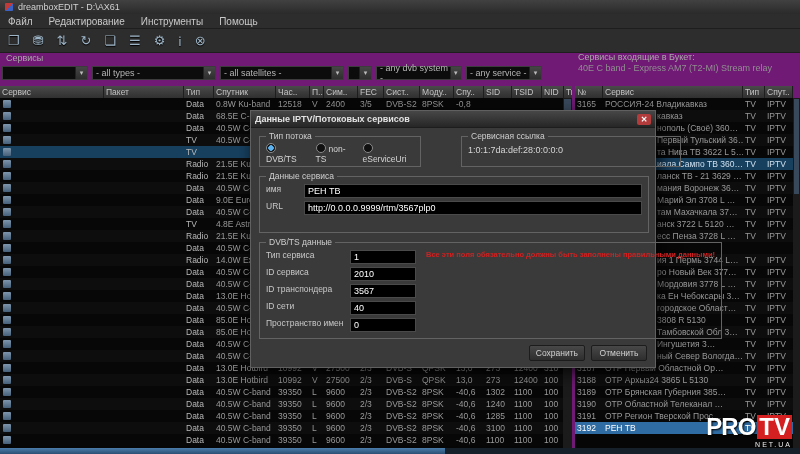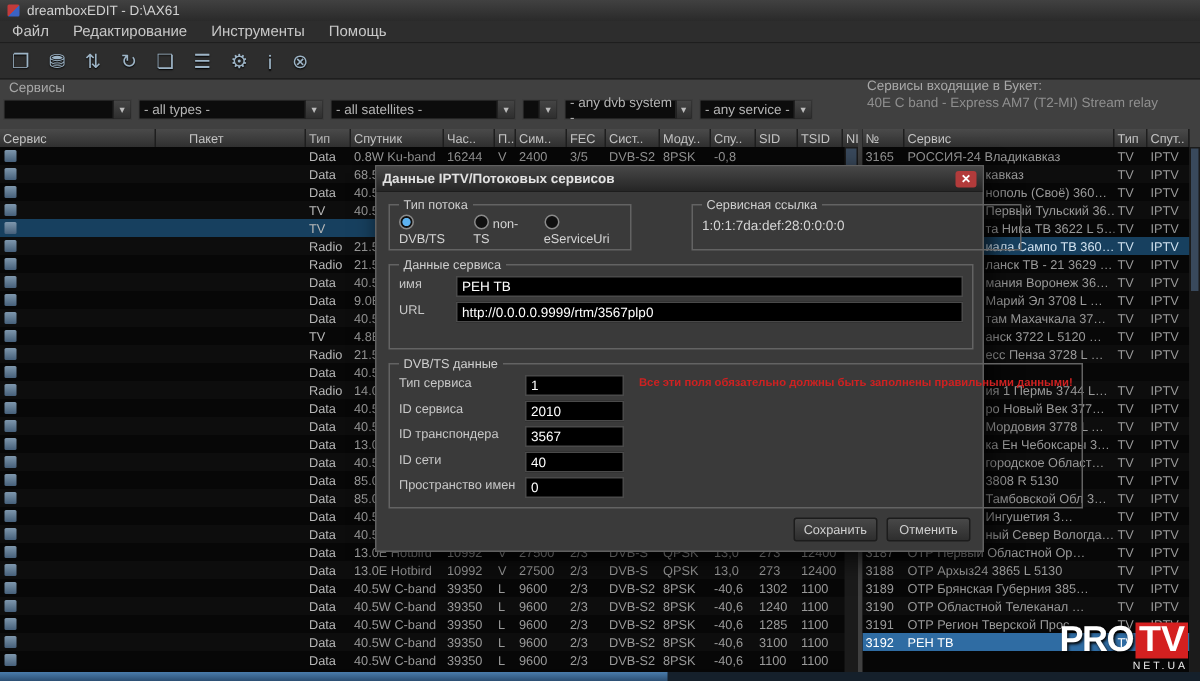--- a/index.html
+++ b/index.html
@@ -1,16 +1,16 @@
 <!DOCTYPE html>
 <html><head>
 <meta charset="utf-8">
 <style>
   html,body{margin:0;padding:0;background:#111;}
-  #app{position:relative;width:800px;height:454px;background:#404040;font-family:"Liberation Sans",sans-serif;overflow:hidden;color:#bbb;}
+  #app{position:relative;width:800px;height:454px;background:#701a75;font-family:"Liberation Sans",sans-serif;overflow:hidden;color:#bbb;}
 
   
   #titlebar{position:absolute;top:0;left:0;right:0;height:14px;background:linear-gradient(#414141,#2a2a2a);display:flex;align-items:center;padding:0 5px;font-size:9px;color:#d2d2d2;box-sizing:border-box;}
   #app-icon{width:8px;height:8px;margin-right:5px;background:linear-gradient(135deg,#c23b3b 50%,#3b62c2 50%);border-radius:1px;}
   #menubar{position:absolute;top:14px;left:0;right:0;height:14px;background:#2d2d2d;display:flex;align-items:center;font-size:10px;color:#c8c8c8;border-bottom:1px solid #1e1e1e;}
   .menu-item{padding:0 8px;cursor:default;}
   #toolbar{position:absolute;top:29px;left:0;right:0;height:23px;background:#2d2d2d;display:flex;align-items:center;gap:13px;padding-left:8px;border-bottom:1px solid #1e1e1e;}
   .tb-icon{font-size:13px;color:#9db4c6;text-shadow:0 1px 1px #000;cursor:default;}
 
   
@@ -30,21 +30,21 @@
   #right-table{left:575px;width:218px;height:362px;}
   .thead{display:flex;height:12px;background:linear-gradient(#4a4a4a,#303030);}
   .thead .cell{border-right:1px solid #1e1e1e;color:#c4c4c4;line-height:12px;}
   .cell{font-size:8.5px;overflow:hidden;white-space:nowrap;padding:0 2px;box-sizing:border-box;flex:none;}
   .trow{display:flex;height:12px;line-height:12px;color:#9a9a9a;}
   .tbody .trow:nth-child(odd){background:#070707;}
   .tbody .trow:nth-child(even){background:#0d0d0d;}
   .trow.sel-soft{background:#17405f !important;color:#cfe0ee;}
   .trow.sel-strong{background:#2f6ca3 !important;color:#fff;}
   .lt .c0{width:104px;display:flex;align-items:center;}
-  .lt .c1{width:80px;margin-left:20px;} .lt .c2{width:30px;color:#b8b8b8;} .lt .c3{width:62px;}
+  .lt .c1{width:80px;} .lt .c2{width:30px;color:#b8b8b8;} .lt .c3{width:62px;}
   .lt .c4{width:34px;} .lt .c5{width:14px;} .lt .c6{width:34px;} .lt .c7{width:26px;}
   .lt .c8{width:36px;} .lt .c9{width:34px;} .lt .c10{width:30px;} .lt .c11{width:28px;}
   .lt .c12{width:30px;} .lt .c13{width:22px;} .lt .c14{width:14px;}
   .rt .c0{width:28px;} .rt .c1{width:140px;} .rt .c2{width:22px;} .rt .c3{width:28px;}
   .rt .clip{padding-left:54px;}
   .svcico{display:inline-block;width:8px;height:8px;margin:0 3px 0 1px;background:linear-gradient(#7e97ad,#46607a);border-radius:1px;flex:none;}
 
   
   #lt-vscroll{position:absolute;left:563px;top:98px;width:9px;height:350px;background:#1b1b1b;}
   #lt-vscroll .thumb{margin:1px;height:70px;background:#39495c;}
@@ -163,21 +163,21 @@
       </div>
     <div class="tbody">
         <div class="trow">
           <div class="cell c0">
             <span class="svcico"></span>
             <span></span>
           </div>
           <div class="cell c1"></div>
           <div class="cell c2">Data</div>
           <div class="cell c3">0.8W Ku-band</div>
-          <div class="cell c4">16244</div>
+          <div class="cell c4">12518</div>
           <div class="cell c5">V</div>
           <div class="cell c6">2400</div>
           <div class="cell c7">3/5</div>
           <div class="cell c8">DVB-S2</div>
           <div class="cell c9">8PSK</div>
           <div class="cell c10">-0,8</div>
           <div class="cell c11"></div>
           <div class="cell c12"></div>
           <div class="cell c13"></div>
           <div class="cell c14"></div>

